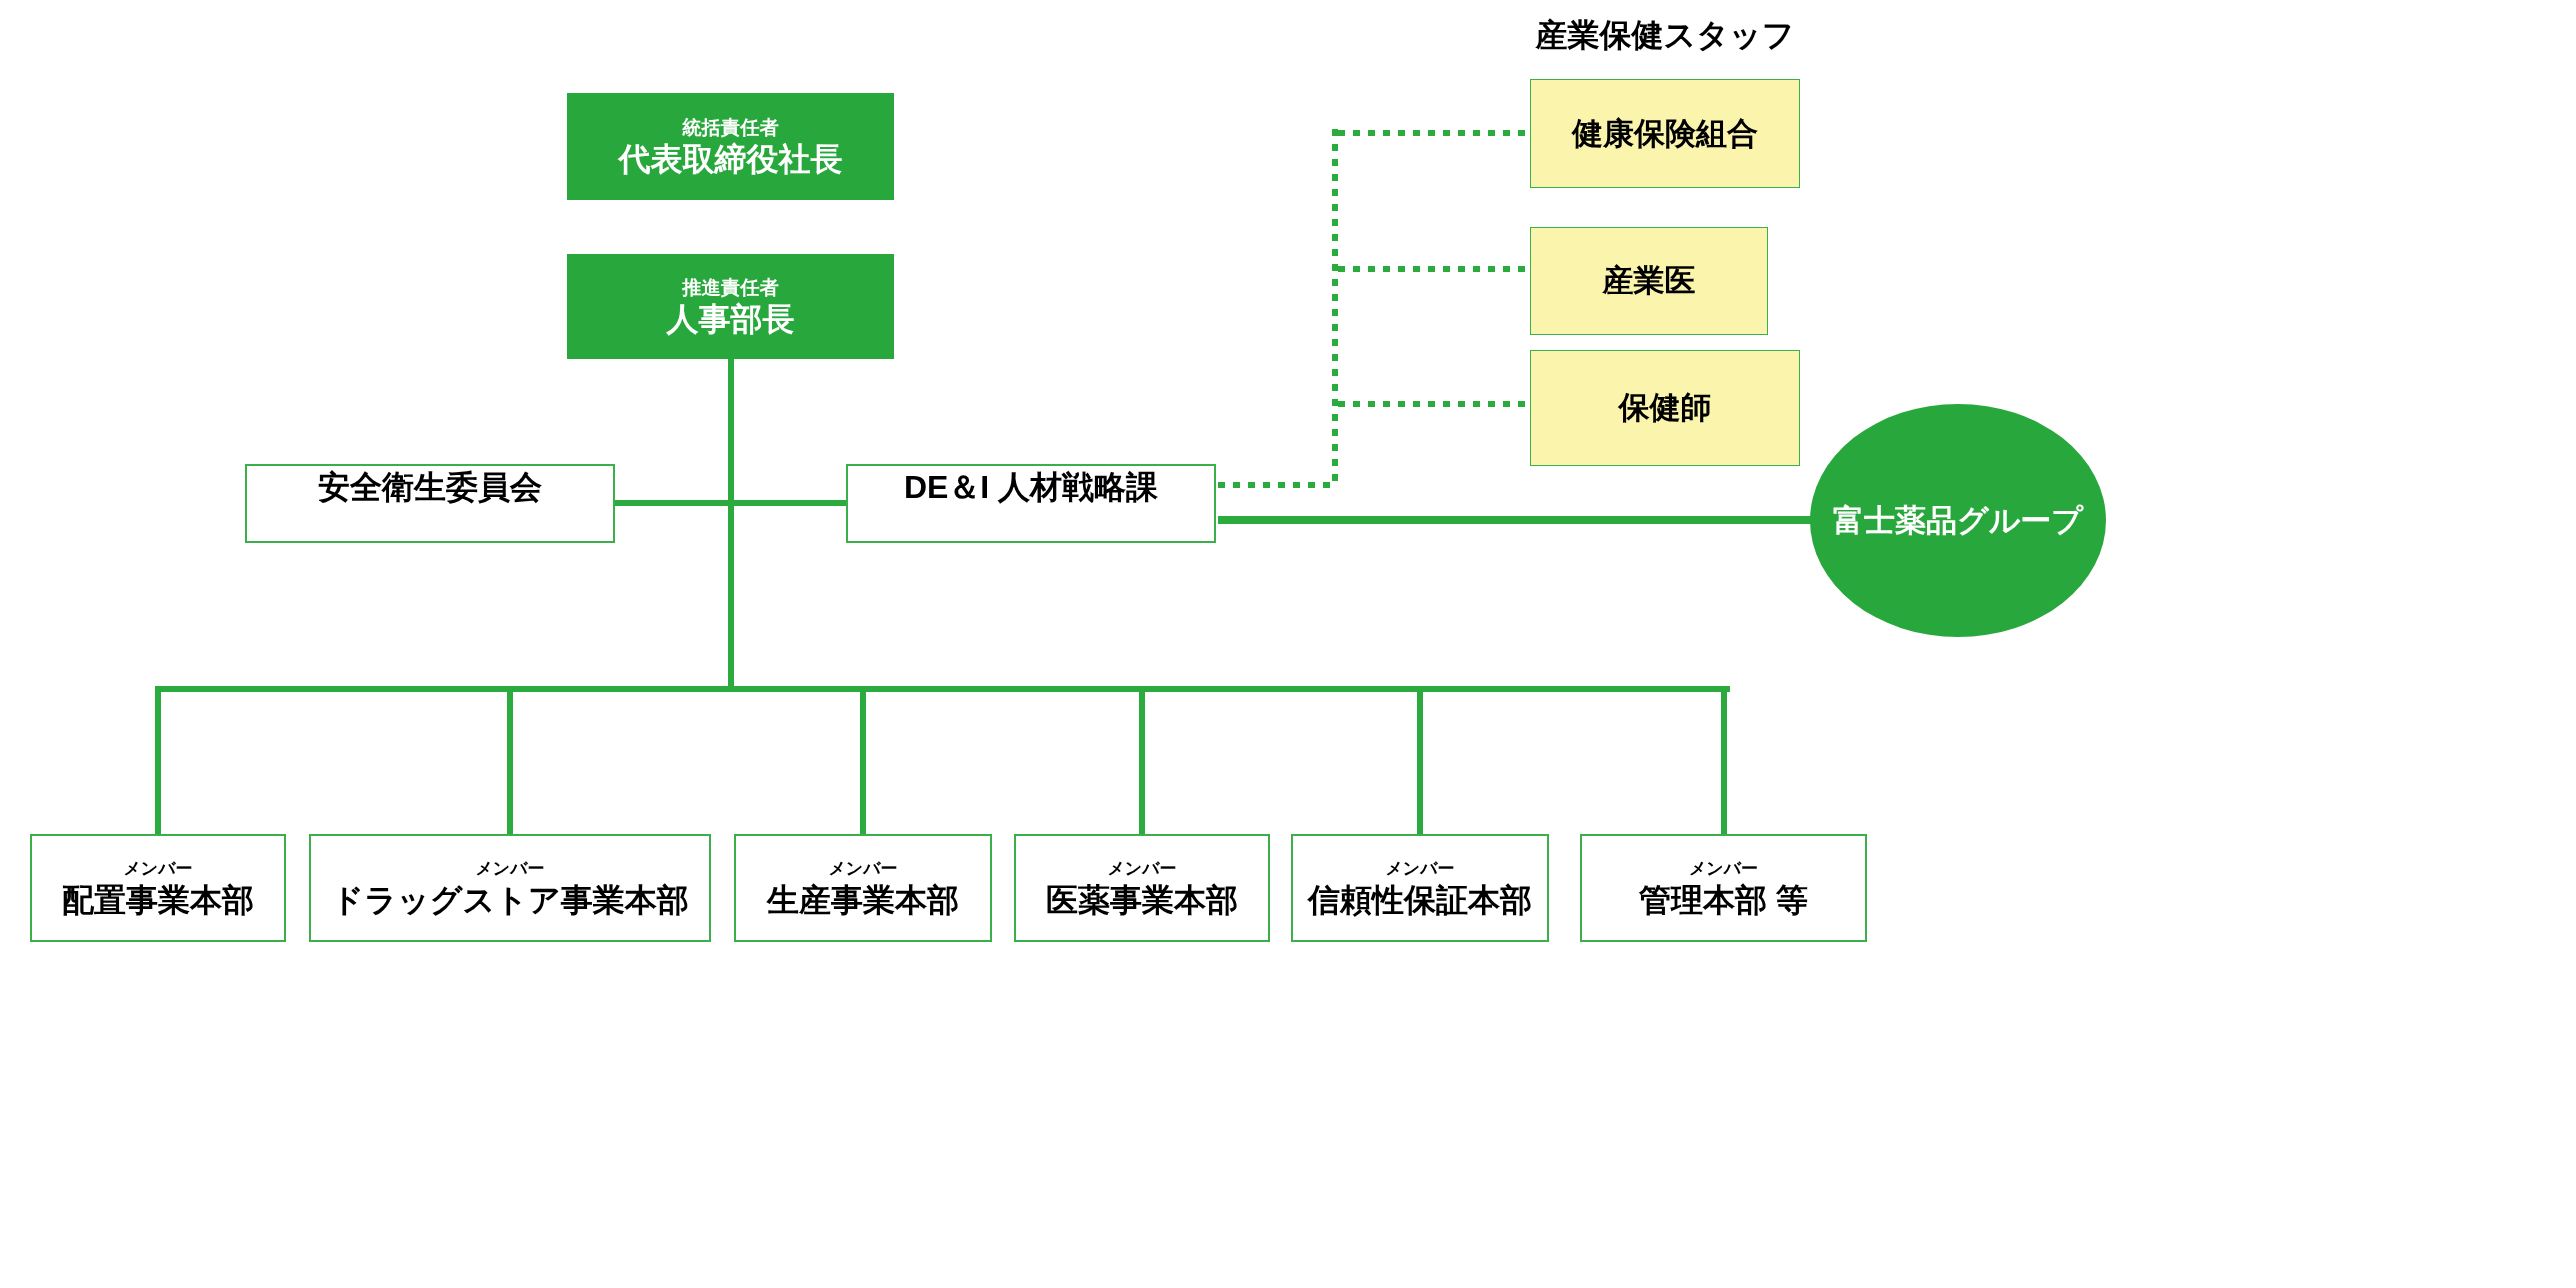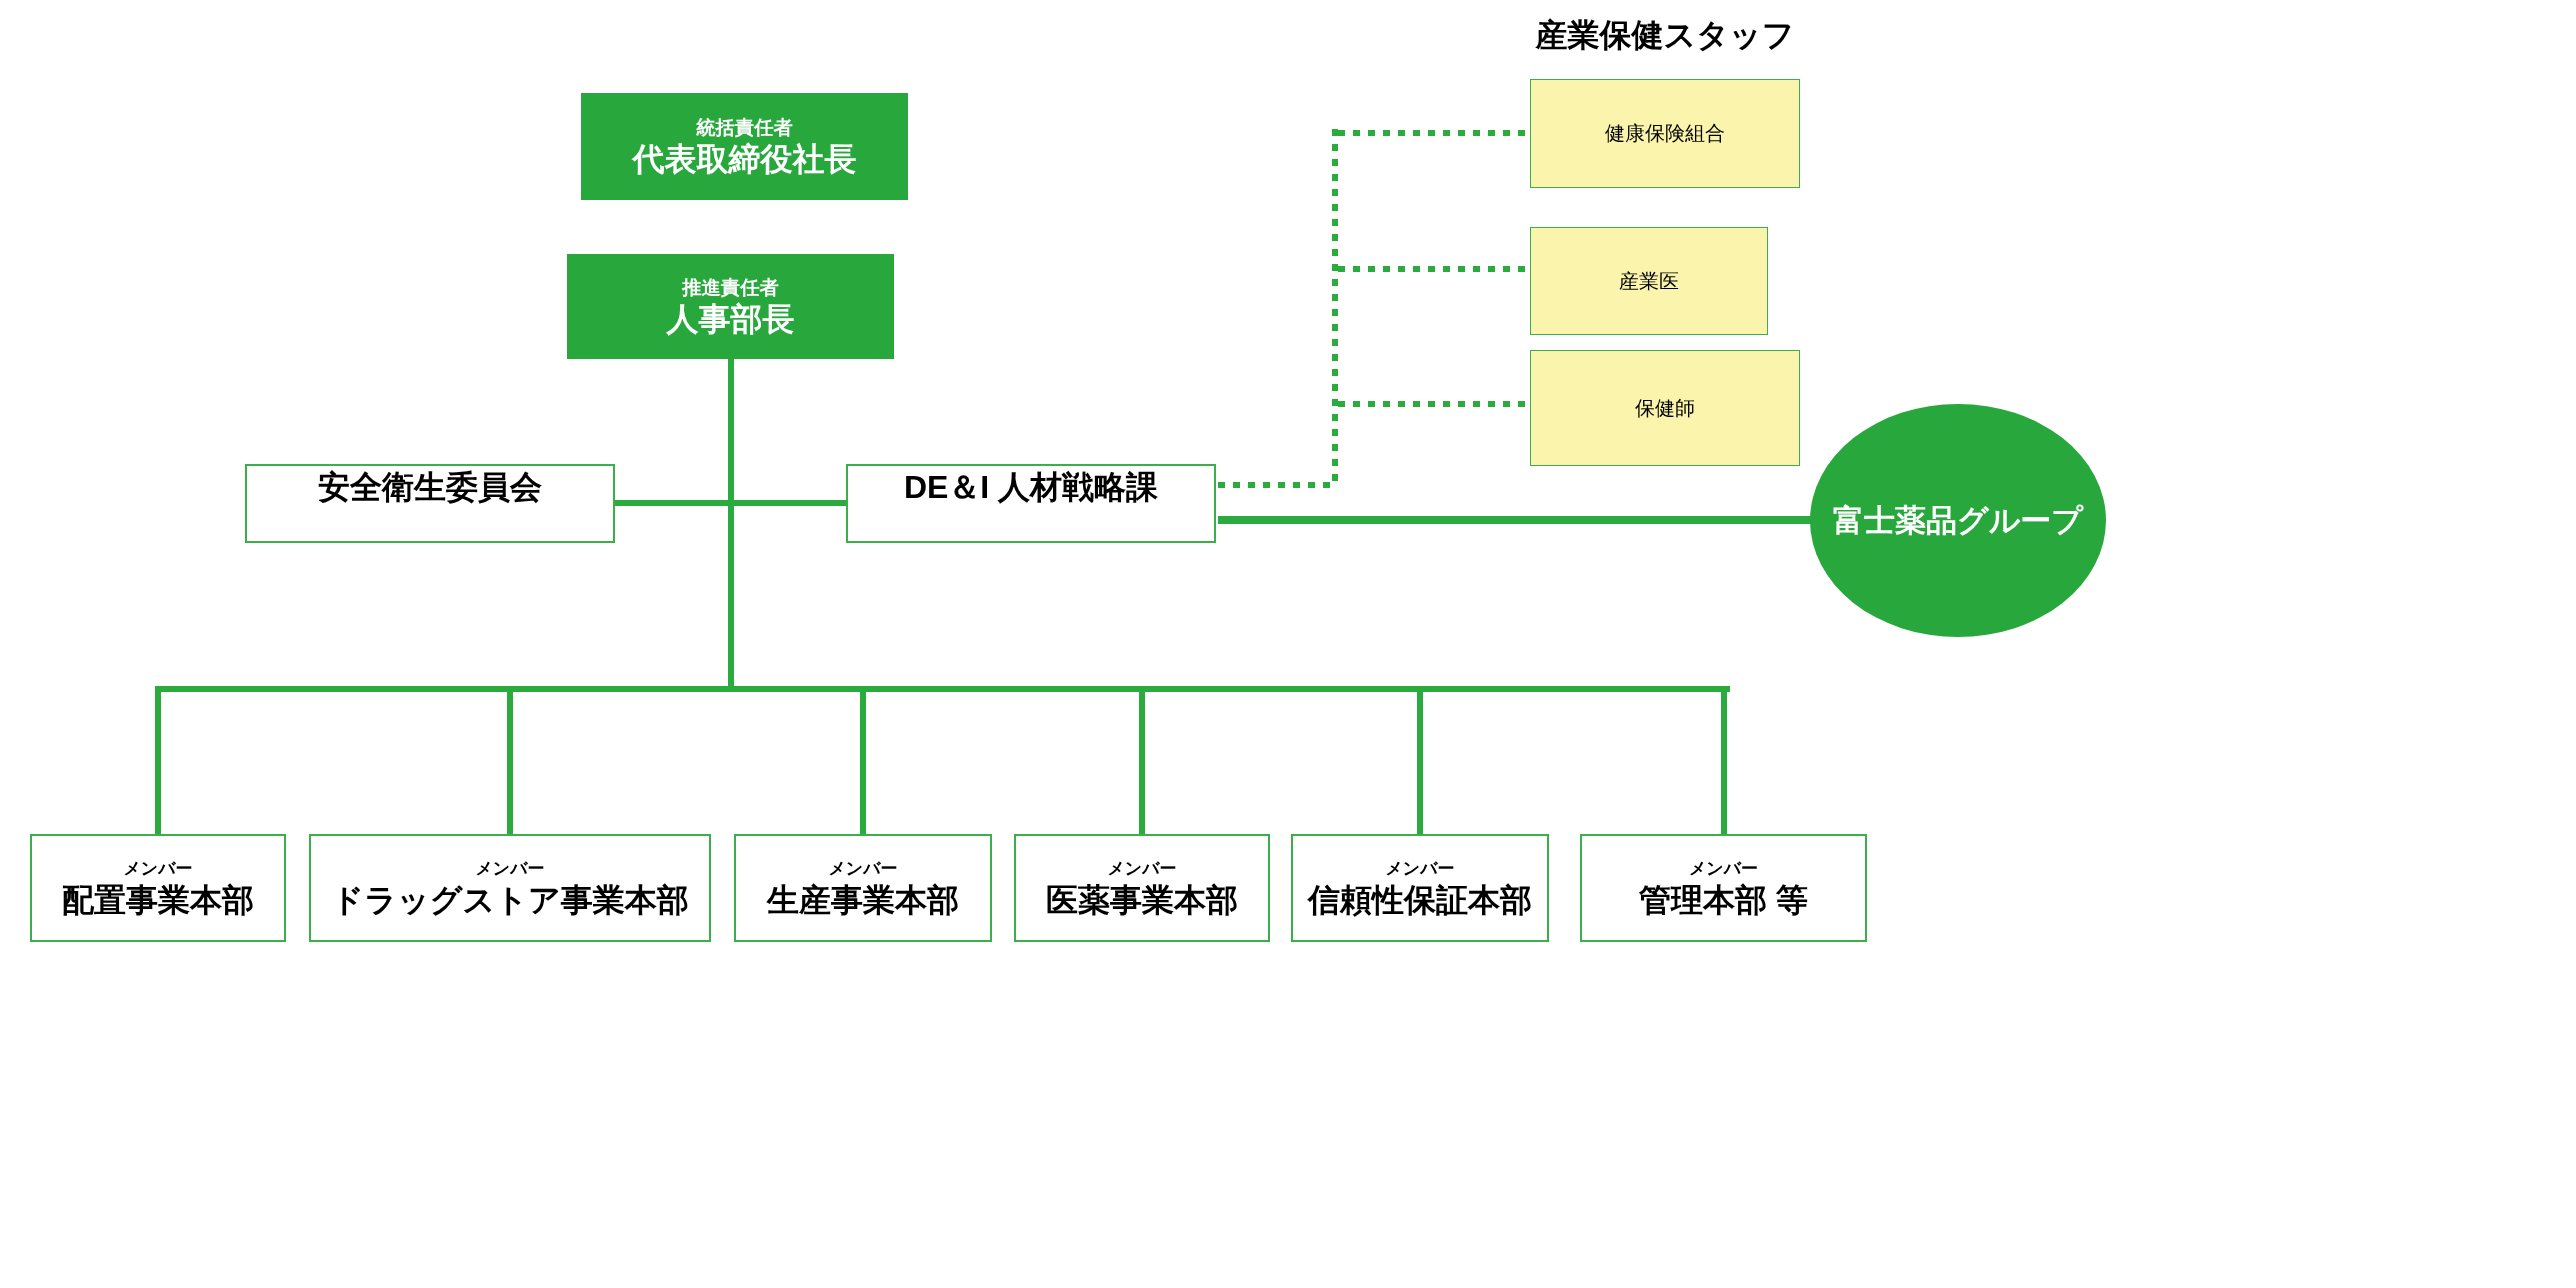--- a/index.html
+++ b/index.html
@@ -24,21 +24,21 @@
     text-align:center;box-sizing:border-box;}
   .gbox .role{font-size:19.3px;font-weight:bold;line-height:1;}
   .gbox .title{font-size:32px;font-weight:bold;line-height:1;}
 
   .wbox{position:absolute;z-index:2;background:#fff;border:2.6px solid var(--box-border-green);
     box-sizing:border-box;display:flex;align-items:flex-start;justify-content:center;
     font-size:32px;font-weight:bold;color:var(--text-dark);white-space:nowrap;}
 
   .ybox{position:absolute;z-index:2;background:var(--yellow-fill);border:1.9px solid var(--box-border-green);
     box-sizing:border-box;display:flex;align-items:center;justify-content:center;
-    font-size:20px;font-weight:normal;color:var(--text-dark);white-space:nowrap;}
+    font-size:31px;font-weight:bold;color:var(--text-dark);white-space:nowrap;}
 
   .mbox{position:absolute;z-index:2;background:#fff;border:2.6px solid var(--box-border-green);
     box-sizing:border-box;display:flex;flex-direction:column;align-items:center;justify-content:center;
     gap:7.7px;text-align:center;color:var(--text-dark);}
   .mbox .role{font-size:17px;font-weight:bold;line-height:1;}
   .mbox .name{font-size:32px;font-weight:bold;line-height:1;white-space:nowrap;}
 
   .heading{position:absolute;z-index:2;font-size:32px;font-weight:bold;color:var(--text-dark);
     text-align:center;white-space:nowrap;}
 
@@ -63,21 +63,21 @@
   <div class="solid-line" style="left:1721px;top:686px;width:5.8px;height:149px;"></div>
 
   <div class="dot-h" style="left:1218px;top:482px;width:116px;"></div>
   <div class="dot-v" style="left:1332px;top:129px;height:359px;"></div>
   <div class="dot-h" style="left:1338px;top:130px;width:192px;"></div>
   <div class="dot-h" style="left:1338px;top:266px;width:192px;"></div>
   <div class="dot-h" style="left:1338px;top:401px;width:192px;"></div>
 
   <div class="solid-line" style="left:1218px;top:516px;width:744px;height:7.7px;"></div>
 
-  <div class="gbox" style="left:581px;top:93px;width:327px;height:107px;">
+  <div class="gbox" style="left:567px;top:93px;width:327px;height:107px;">
     <div class="role">統括責任者</div>
     <div class="title">代表取締役社長</div>
   </div>
 
   <div class="gbox" style="left:567px;top:254px;width:327px;height:105px;">
     <div class="role">推進責任者</div>
     <div class="title">人事部長</div>
   </div>
 
   <div class="wbox" style="left:245px;top:464px;width:370px;height:79px;">

